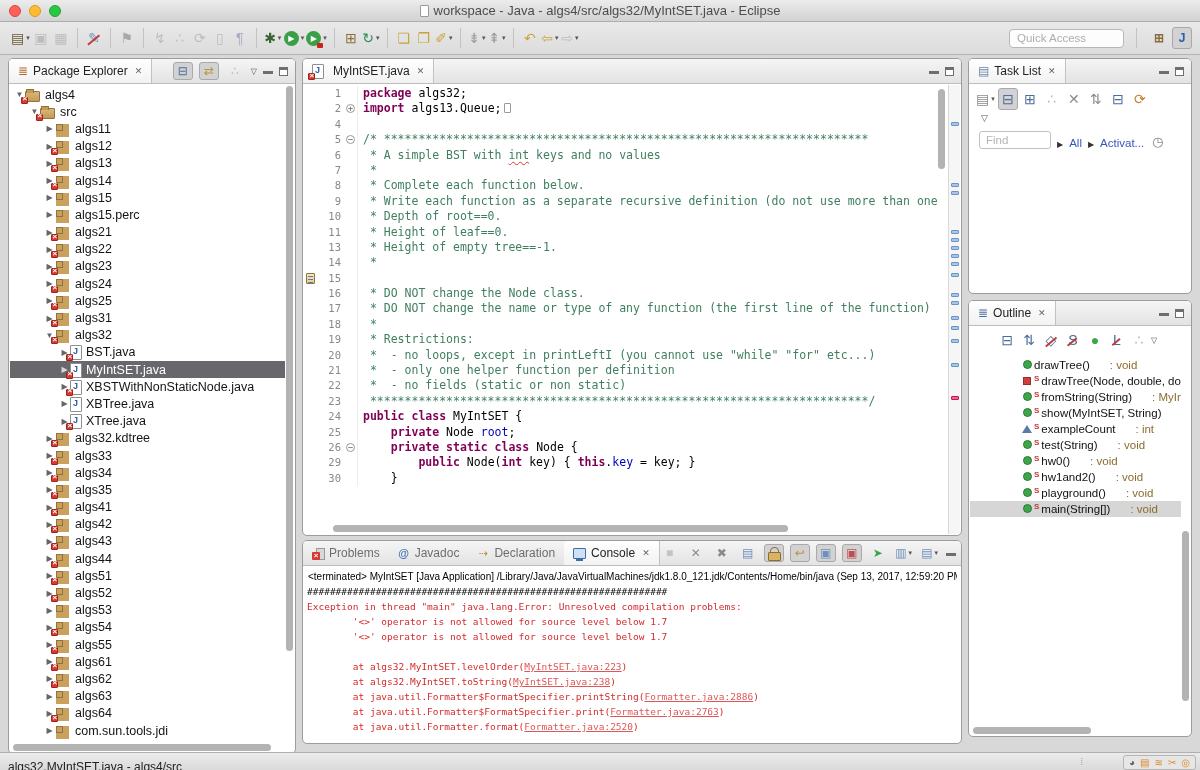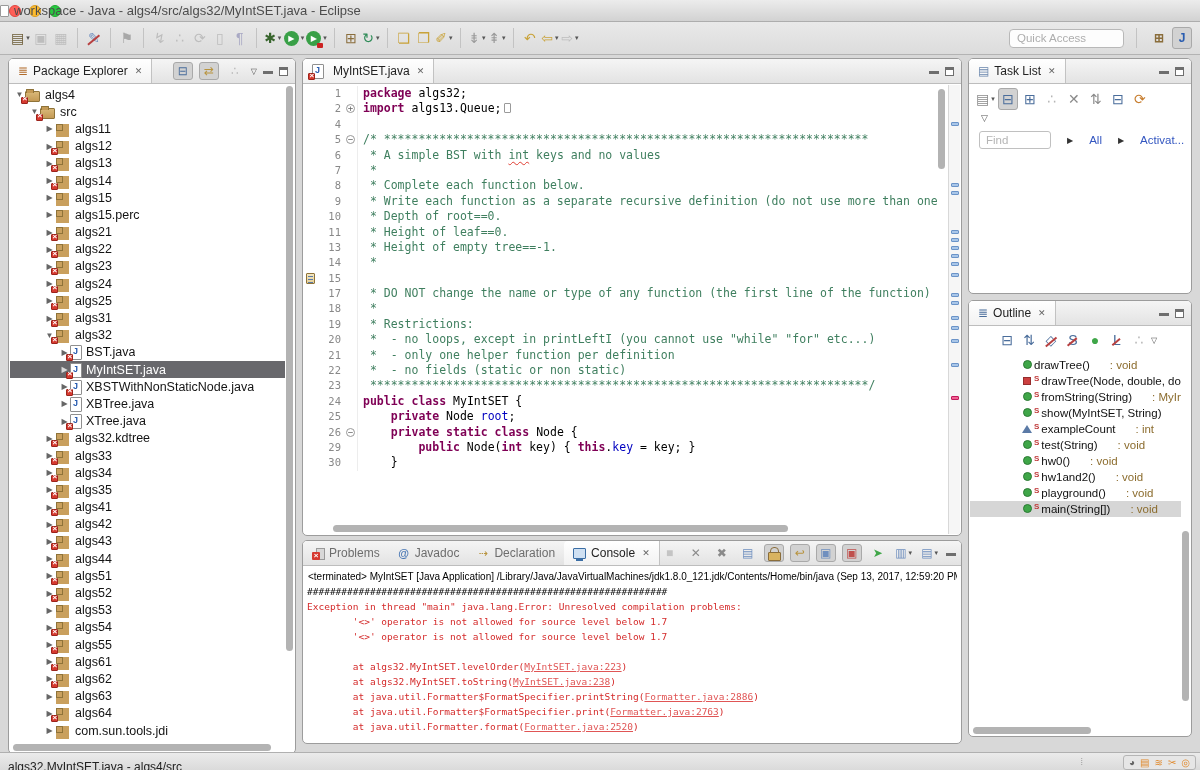--- a/index.html
+++ b/index.html
@@ -8,21 +8,21 @@
 
   
   .titlebar { position:absolute; left:0; top:0; width:1200px; height:22px;
     background:linear-gradient(#ececec,#d2d2d2); border-bottom:1px solid #adadad;
     display:flex; align-items:center; }
   .tlights { display:flex; gap:8px; padding-left:9px; }
   .tlight { width:12px; height:12px; border-radius:50%; }
   .tl-close { background:#ff5f57; border:1px solid #e0443e; }
   .tl-min   { background:#febc2e; border:1px solid #d89b22; }
   .tl-max   { background:#28c840; border:1px solid #1ea72f; }
-  .title-center { position:absolute; left:0; right:0; font-size:13px; color:#4c4c4c; }
+  .title-center { position:absolute; left:0; right:0; text-align:center; font-size:13px; color:#4c4c4c; }
   .doc-ico { display:inline-block; width:9px; height:12px; background:#fff; border:1px solid #9a9a9a;
     border-radius:1px; vertical-align:-2px; margin-right:5px; }
 
   
   .main-toolbar { position:absolute; left:0; top:22px; width:1200px; height:33px;
     background:linear-gradient(#e9e9e9,#dcdcdc); border-bottom:1px solid #b3b3b3;
     display:flex; align-items:center; padding:0 8px; }
   .tb-group { display:flex; align-items:center; padding:0 2px; }
   .tb-sep { width:1px; height:20px; background:#c3c3c3; margin:0 4px; }
   .tbicon { height:22px; min-width:20px; display:flex; align-items:center; justify-content:center;
@@ -116,21 +116,21 @@
   .ovruler { position:absolute; top:26px; bottom:1px; right:1px; width:12px; background:#f6f6f6;
     border-left:1px solid #d8d8d8; }
   .ovm { position:absolute; left:2px; width:8px; height:4px; border-radius:1px; }
   .ovm.blue { background:#a9c6e8; border:1px solid #6a93c8; }
   .ovm.pink { background:#f06292; border:1px solid #c2185b; }
 
   
   .tl-toolbar { position:absolute; left:6px; top:28px; right:6px; height:24px; display:flex;
     align-items:center; gap:2px; }
   .tl-arrow { position:absolute; left:12px; top:54px; font-size:9px; color:#555; }
-  .tl-findrow { position:absolute; left:10px; top:72px; right:0; display:flex; align-items:center; gap:16px; }
+  .tl-findrow { position:absolute; left:10px; top:72px; right:0; display:flex; align-items:flex-end; gap:6px; }
   .find-input { width:72px; height:18px; border:1px solid #c0c0c0; border-radius:3px; background:#fff;
     font-size:11.5px; padding:0 6px; color:#333; font-family:"Liberation Sans",sans-serif; }
   .find-input::placeholder { color:#b5b5b5; }
   .tl-link { font-size:11.5px; color:#3356c0; }
   .tl-tri { font-size:8px; color:#333; }
   .clock { font-size:13px; color:#888; margin-left:2px; }
 
   
   .ol-toolbar { position:absolute; left:28px; top:28px; right:6px; height:22px; display:flex;
     align-items:center; gap:2px; }
@@ -617,20 +617,21 @@
       <div class="eline"><span class="emargin"></span><span class="enum">5</span><span class="efold"><span class="foldc">−</span></span><span class="ecode"><span class="c">/* **********************************************************************</span></span></div>
       <div class="eline"><span class="emargin"></span><span class="enum">6</span><span class="efold"></span><span class="ecode"><span class="c"> * A simple BST with </span><span class="w">int</span><span class="c"> keys and no values</span></span></div>
       <div class="eline"><span class="emargin"></span><span class="enum">7</span><span class="efold"></span><span class="ecode"><span class="c"> *</span></span></div>
       <div class="eline"><span class="emargin"></span><span class="enum">8</span><span class="efold"></span><span class="ecode"><span class="c"> * Complete each function below.</span></span></div>
       <div class="eline"><span class="emargin"></span><span class="enum">9</span><span class="efold"></span><span class="ecode"><span class="c"> * Write each function as a separate recursive definition (do not use more than one</span></span></div>
       <div class="eline"><span class="emargin"></span><span class="enum">10</span><span class="efold"></span><span class="ecode"><span class="c"> * Depth of root==0.</span></span></div>
       <div class="eline"><span class="emargin"></span><span class="enum">11</span><span class="efold"></span><span class="ecode"><span class="c"> * Height of leaf==0.</span></span></div>
       <div class="eline"><span class="emargin"></span><span class="enum">13</span><span class="efold"></span><span class="ecode"><span class="c"> * Height of empty tree==-1.</span></span></div>
       <div class="eline"><span class="emargin"></span><span class="enum">14</span><span class="efold"></span><span class="ecode"><span class="c"> *</span></span></div>
       <div class="eline"><span class="emargin"><span class="taskic"></span></span><span class="enum">15</span><span class="efold"></span></div>
+      <div class="eline"><span class="emargin"></span><span class="enum">16</span><span class="efold"></span><span class="ecode"><span class="c"> * DO NOT change the Node class.</span></span></div>
       <div class="eline"><span class="emargin"></span><span class="enum">17</span><span class="efold"></span><span class="ecode"><span class="c"> * DO NOT change the name or type of any function (the first line of the function)</span></span></div>
       <div class="eline"><span class="emargin"></span><span class="enum">18</span><span class="efold"></span><span class="ecode"><span class="c"> *</span></span></div>
       <div class="eline"><span class="emargin"></span><span class="enum">19</span><span class="efold"></span><span class="ecode"><span class="c"> * Restrictions:</span></span></div>
       <div class="eline"><span class="emargin"></span><span class="enum">20</span><span class="efold"></span><span class="ecode"><span class="c"> *  - no loops, except in printLeftI (you cannot use "while" "for" etc...)</span></span></div>
       <div class="eline"><span class="emargin"></span><span class="enum">21</span><span class="efold"></span><span class="ecode"><span class="c"> *  - only one helper function per definition</span></span></div>
       <div class="eline"><span class="emargin"></span><span class="enum">22</span><span class="efold"></span><span class="ecode"><span class="c"> *  - no fields (static or non static)</span></span></div>
       <div class="eline"><span class="emargin"></span><span class="enum">23</span><span class="efold"></span><span class="ecode"><span class="c"> ************************************************************************/</span></span></div>
       <div class="eline"><span class="emargin"></span><span class="enum">24</span><span class="efold"></span><span class="ecode"><span class="k">public</span><span class="p"> </span><span class="k">class</span><span class="p"> MyIntSET {</span></span></div>
       <div class="eline"><span class="emargin"></span><span class="enum">25</span><span class="efold"></span><span class="ecode"><span class="p">    </span><span class="k">private</span><span class="p"> Node </span><span class="b">root</span><span class="p">;</span></span></div>
       <div class="eline"><span class="emargin"></span><span class="enum">26</span><span class="efold"><span class="foldc">−</span></span><span class="ecode"><span class="p">    </span><span class="k">private</span><span class="p"> </span><span class="k">static</span><span class="p"> </span><span class="k">class</span><span class="p"> Node {</span></span></div>

